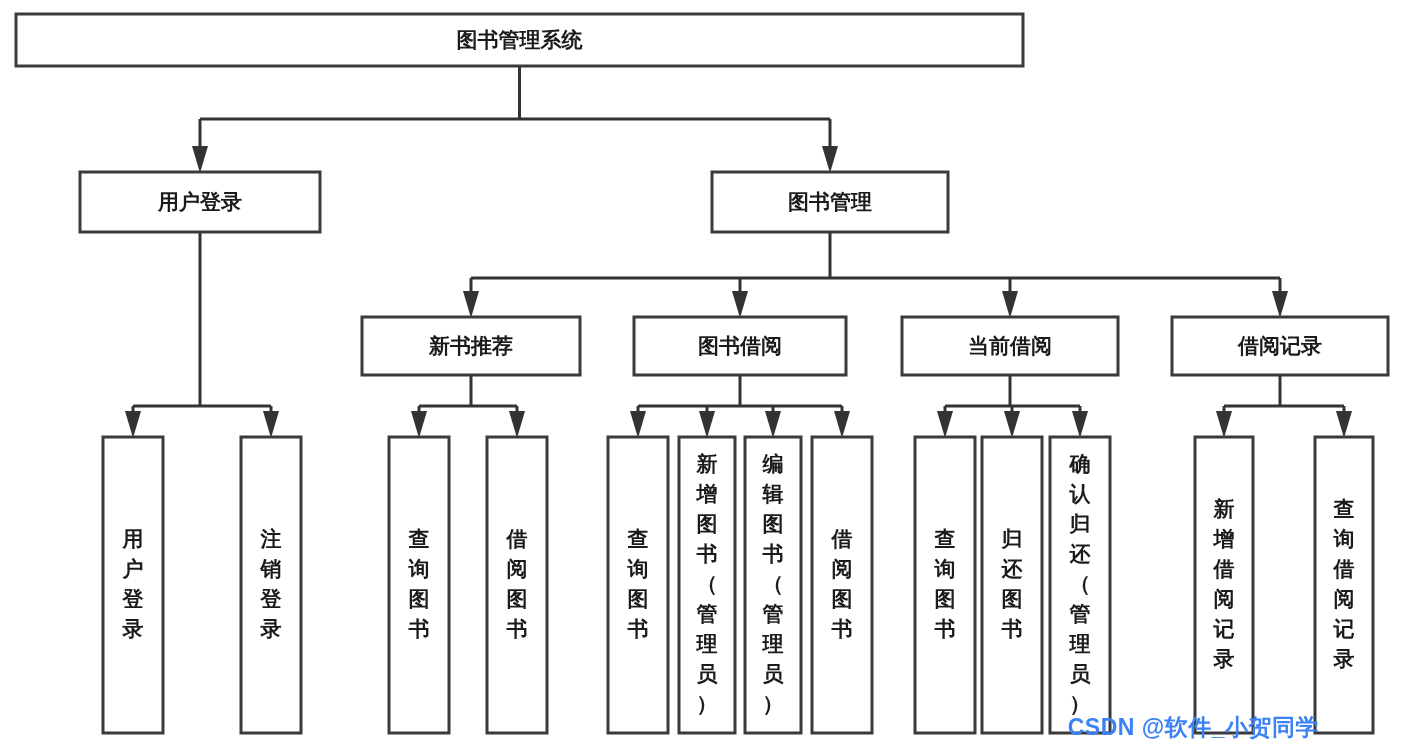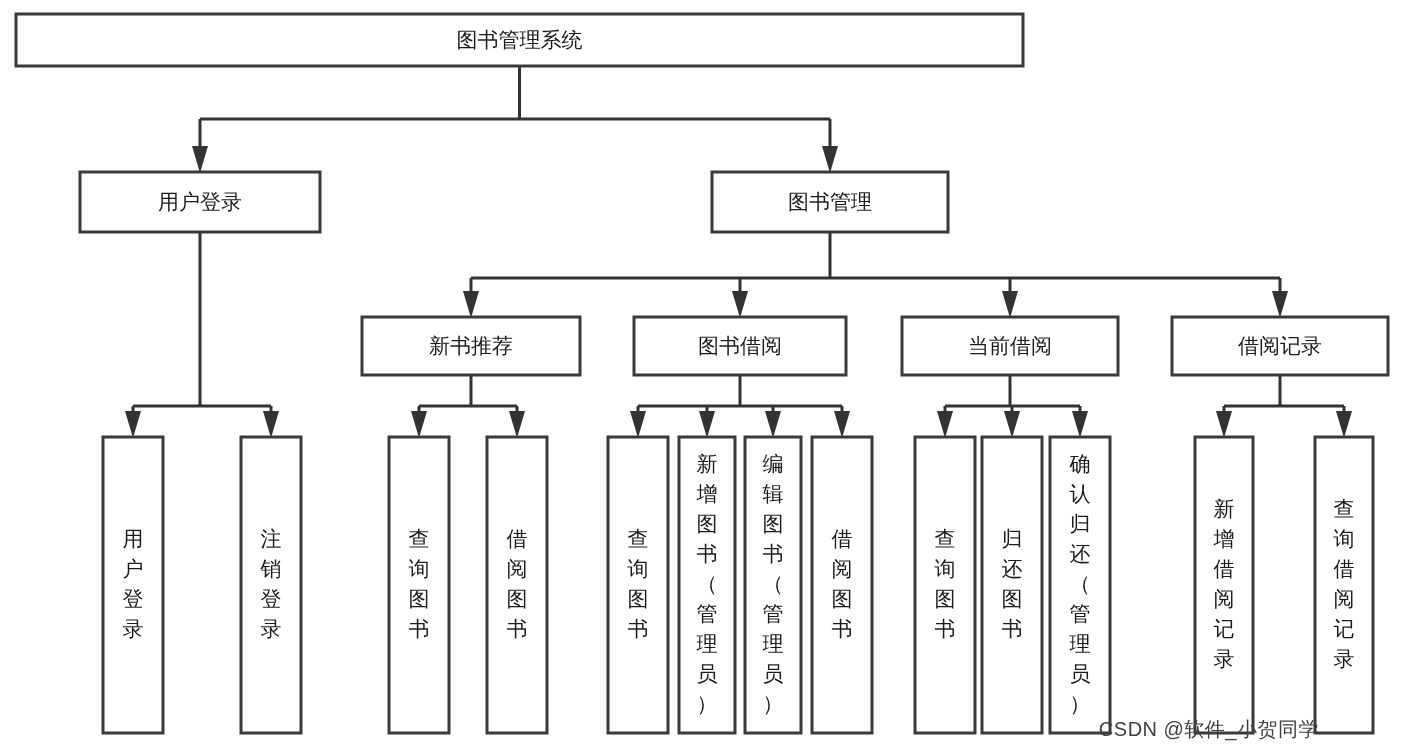--- a/index.html
+++ b/index.html
@@ -12,20 +12,21 @@
     width: 1405px;
     height: 747px;
     font-family: "Liberation Sans", "DejaVu Sans", sans-serif;
     overflow: hidden;
     position: relative;
   }
   #diagram-root {
     position: relative;
     width: 1327px;
     height: 747px;
+    font-weight: bold;
   }
   svg.diagram-canvas {
     position: absolute;
     top: 0;
     left: 0;
     width: 1405px;
     height: 747px;
     display: block;
   }
   .node-box {
@@ -52,22 +53,22 @@
   }
   .connector-arrow {
     fill: #333333;
     stroke: none;
   }
   .watermark-text {
     position: absolute;
     right: 8px;
     bottom: 4px;
     font-family: "Liberation Sans", "DejaVu Sans", sans-serif;
-    font-size: 20px;
-    color: #404040;
+    font-size: 23px;
+    color: #3b82f6;
     white-space: nowrap;
     letter-spacing: 0.5px;
     user-select: none;
   }
 </style>
 </head>
 <body>
 
 <div id="diagram-root">
   <svg class="diagram-canvas" viewBox="0 0 1405 747">

